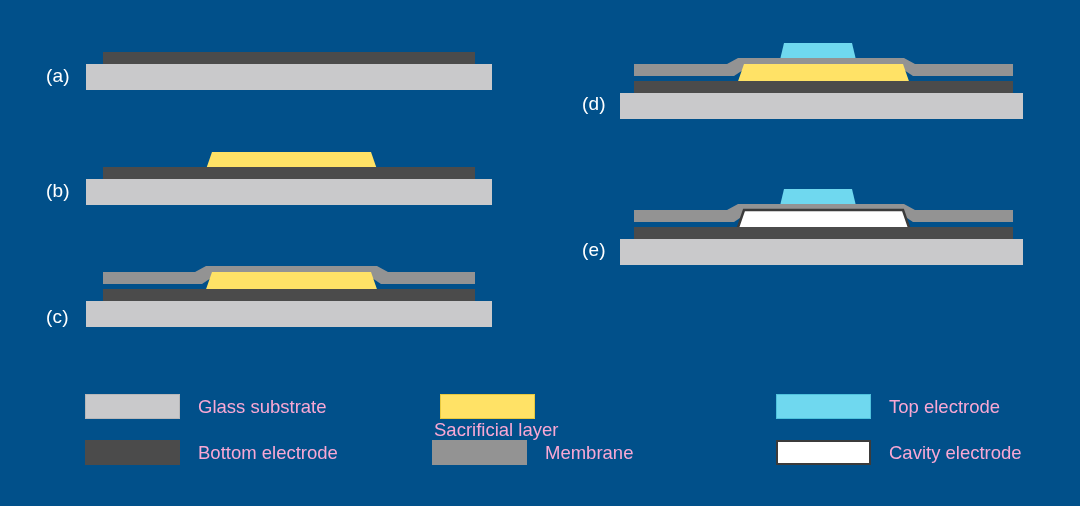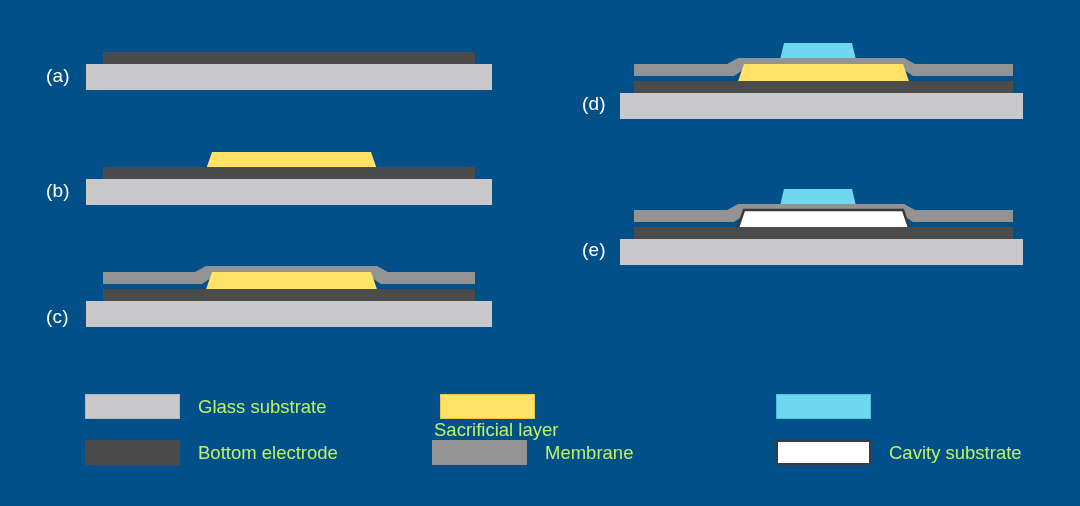--- a/index.html
+++ b/index.html
@@ -32,21 +32,21 @@
     position: absolute;
     display: flex;
     align-items: center;
   }
   .legend-swatch {
     width: 95px;
     height: 25px;
     box-sizing: border-box;
   }
   .legend-text {
-    color: #bef264;
+    color: #f9a8d4;
     font-size: 18.5px;
     margin-left: 18px;
     white-space: nowrap;
     font-family: "Liberation Sans", sans-serif;
   }
 </style>
 </head>
 <body>
 
 <div id="figure">
@@ -111,20 +111,21 @@
     <span class="legend-text">Sacrificial layer</span>
   </div>
 
   <div class="legend-item" style="left:432px; top:440px;justify-content:flex-end;">
     <span class="legend-swatch" style="background:#939393;"></span>
     <span class="legend-text">Membrane</span>
   </div>
 
   <div class="legend-item" style="left:776px; top:394px;">
     <span class="legend-swatch" style="background:#6fd8ef; border:1px solid #4fc2dd;"></span>
+    <span class="legend-text">Top electrode</span>
   </div>
 
   <div class="legend-item" style="left:776px; top:440px;">
     <span class="legend-swatch" style="background:#ffffff; border:2px solid #3b3b3b;"></span>
-    <span class="legend-text">Cavity substrate</span>
+    <span class="legend-text">Cavity electrode</span>
   </div>
 
 </div>
 
 </body></html>

